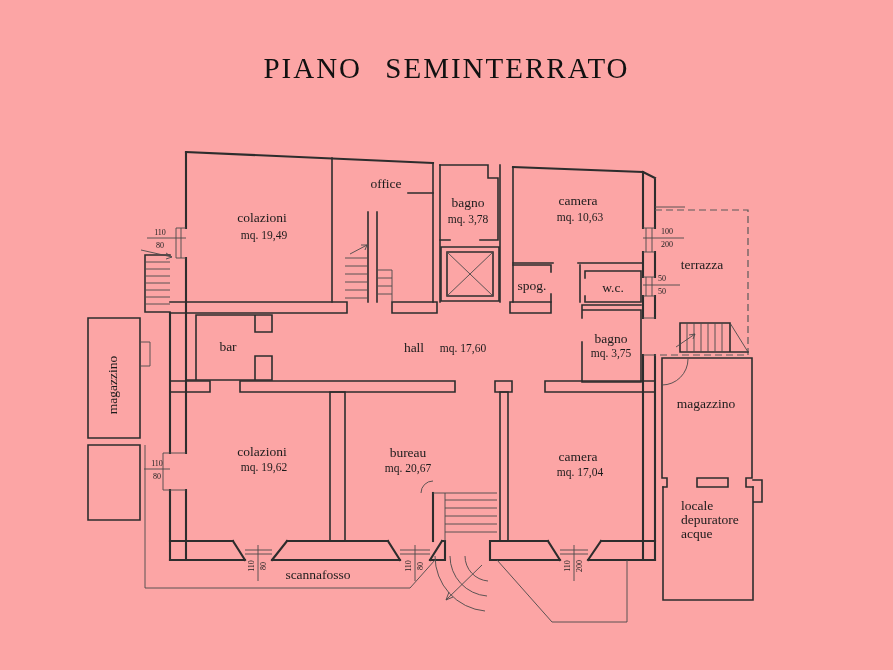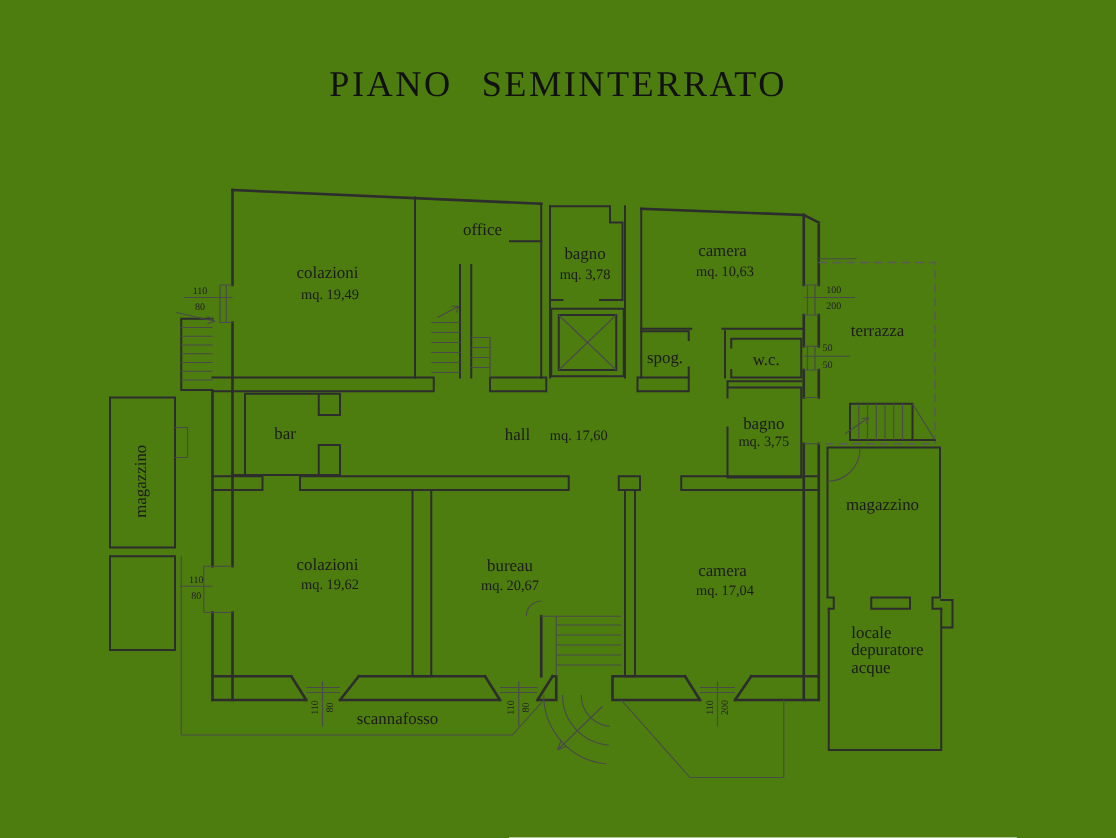--- a/index.html
+++ b/index.html
@@ -1,16 +1,16 @@
 <!DOCTYPE html>
 <html><head>
 <meta charset="utf-8">
 <style>
   html,body{margin:0;padding:0;background:#ffffff;}
-  #stage{position:relative;width:893px;height:670px;background:#4d7c0f;overflow:hidden;
+  #stage{position:relative;width:893px;height:670px;background:#fca5a5;overflow:hidden;
          font-family:"Liberation Serif","DejaVu Serif",serif;}
   #plan-title{position:absolute;top:52px;left:0;width:100%;text-align:center;
               font-size:29px;color:#111;letter-spacing:2px;word-spacing:14px;}
   svg{position:absolute;top:0;left:0;}
   svg text{font-family:"Liberation Serif","DejaVu Serif",serif;fill:#1b1b1b;}
   .room-name{font-size:13.5px;}
   .room-area{font-size:11.5px;}
   .dim{font-size:8px;fill:#222;}
   .wall{stroke:#2d2d2d;stroke-width:1.6;fill:none;stroke-linecap:square;}
   .wall-heavy{stroke:#2d2d2d;stroke-width:2.1;fill:none;stroke-linecap:square;}

